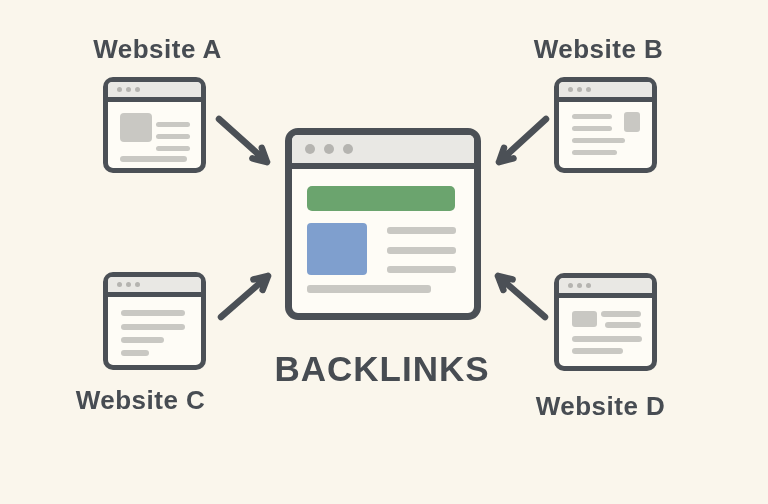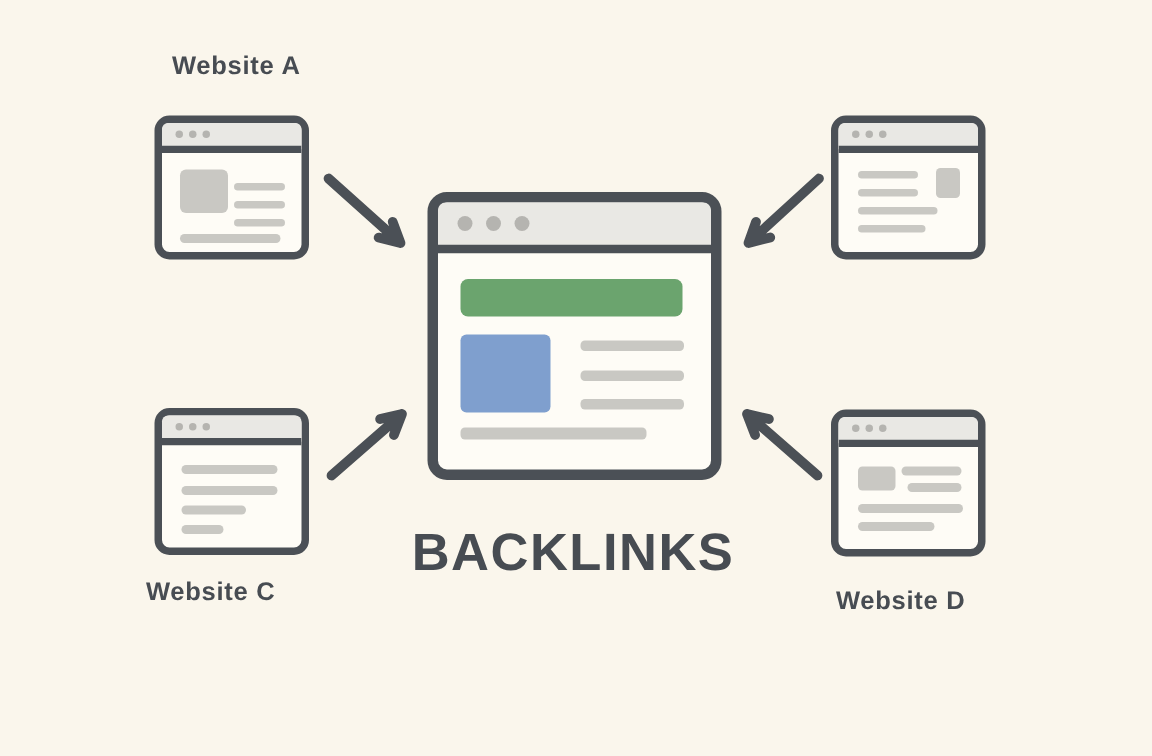--- a/index.html
+++ b/index.html
@@ -19,21 +19,21 @@
     font-family:"Liberation Sans","DejaVu Sans",sans-serif;
     background:var(--background);
     position:relative;
     overflow:hidden;
   }
   .stage{position:absolute;inset:0;width:768px;height:504px;}
 
   .node-label{
     position:absolute;
     color:var(--text);
-    font-size:17px;
+    font-size:26px;
     font-weight:700;
     text-align:center;
     letter-spacing:0.5px;
   }
   .big-title{
     position:absolute;
     color:var(--text);
     font-size:35px;
     font-weight:800;
     text-align:center;
@@ -80,20 +80,21 @@
     stroke-linecap:round;
     stroke-linejoin:round;
   }
 </style>
 </head>
 <body>
 
 <div class="stage">
 
   <div class="node-label" style="left:60px;top:34px;width:195px;">Website A</div>
+  <div class="node-label" style="left:501px;top:34px;width:195px;">Website B</div>
   <div class="node-label" style="left:43px;top:385px;width:195px;">Website C</div>
   <div class="node-label" style="left:503px;top:391px;width:195px;">Website D</div>
   <div class="big-title" style="left:262px;top:349px;width:240px;">BACKLINKS</div>
 
   <div class="window" style="left:103px;top:77px;width:103px;height:96px;">
     <div class="titlebar">
       <span class="dot"></span>
       <span class="dot"></span>
       <span class="dot"></span>
     </div>

